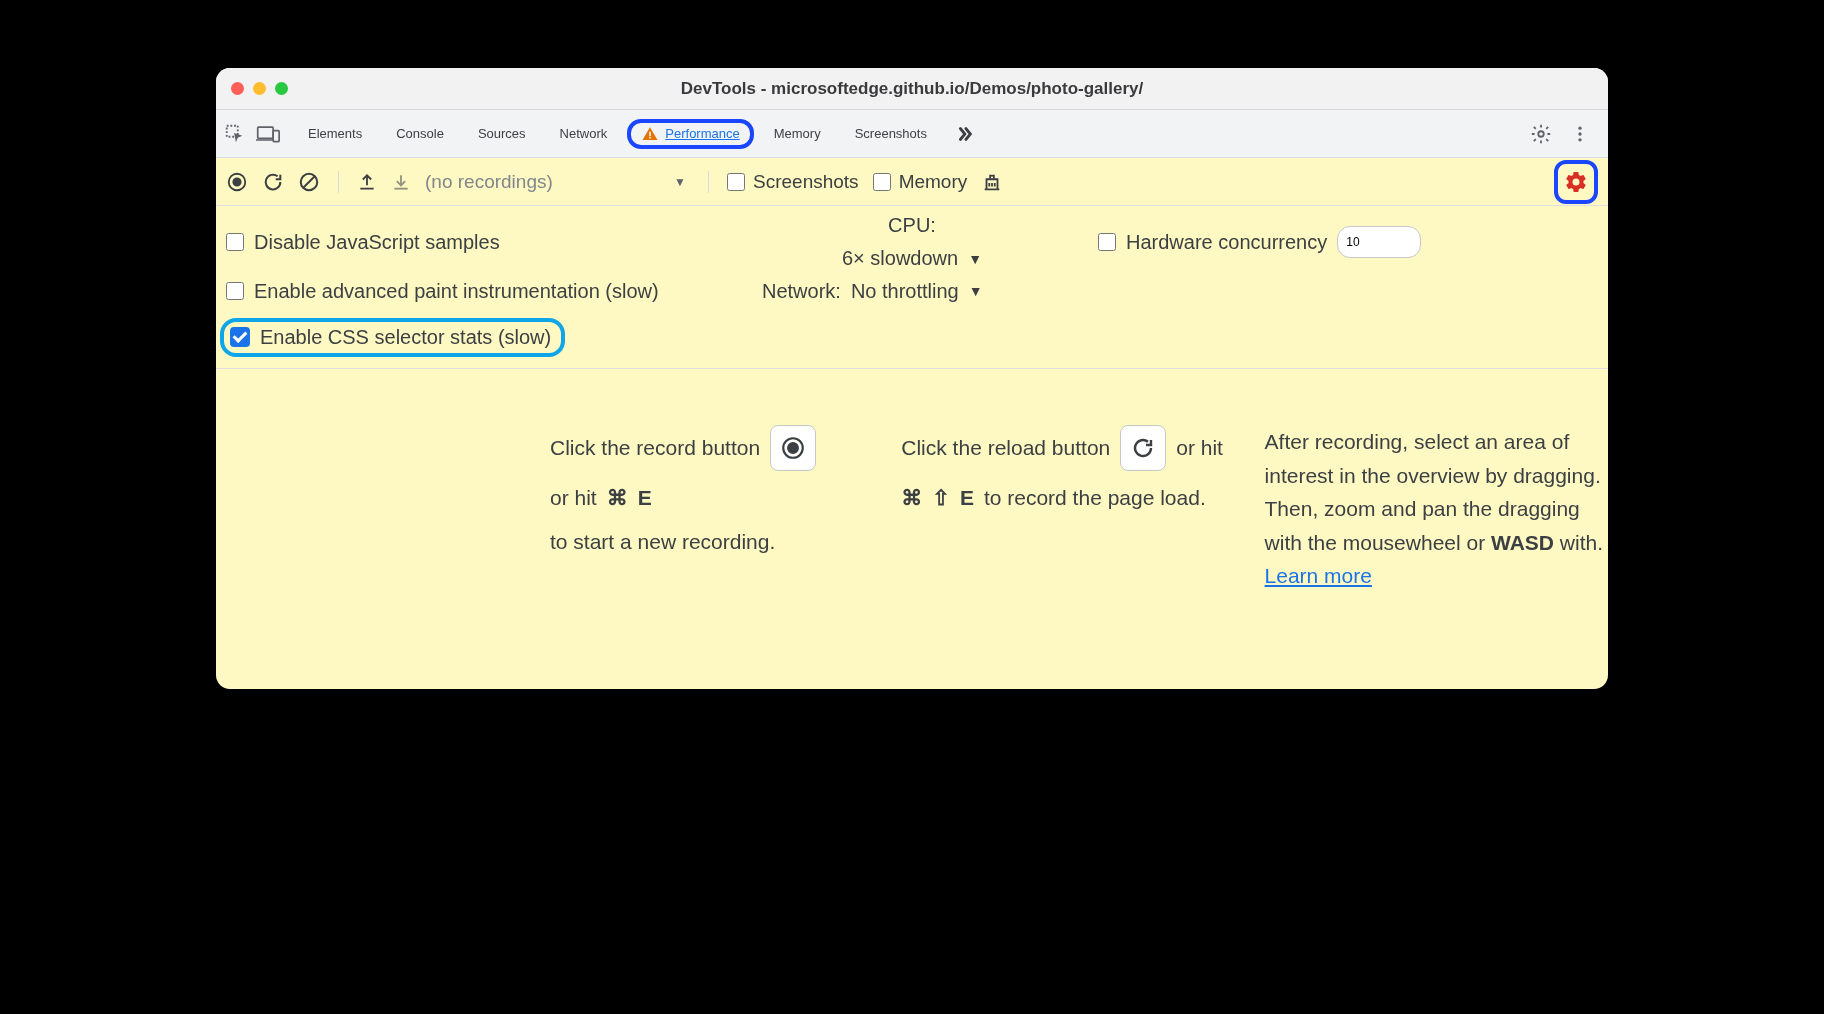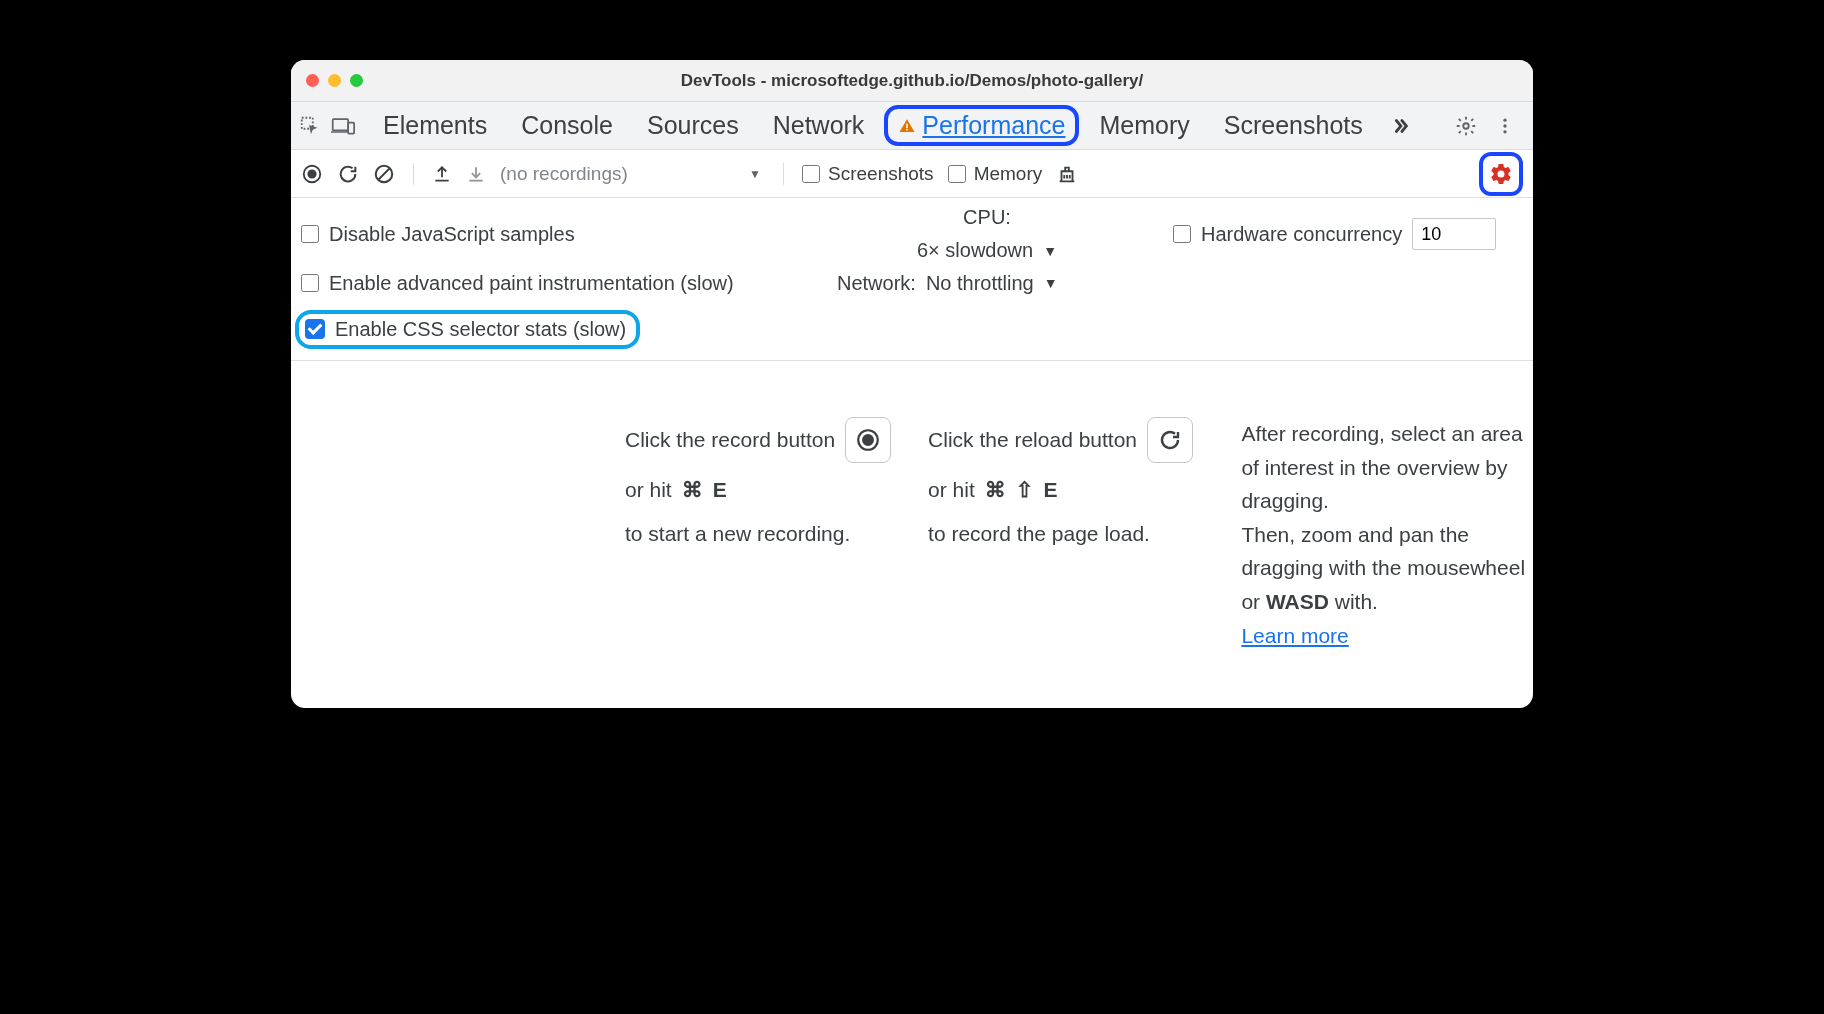--- a/index.html
+++ b/index.html
@@ -7,26 +7,27 @@
     background: #000;
     width: 1824px;
     height: 1014px;
     font-family: -apple-system, BlinkMacSystemFont, "Segoe UI", Helvetica, Arial, sans-serif;
     display: flex;
     align-items: flex-start;
     justify-content: center;
     padding-top: 60px;
   }
   .window {
-    width: 1242px;
-    background: #ffffff;
+    width: 1392px;
+    background: #fef9c3;
     border-radius: 14px;
     overflow: hidden;
     box-shadow: 0 20px 60px rgba(0,0,0,0.6);
     color: #333;
+    margin-top: 8px;
   }
   .titlebar {
     height: 42px;
     background: #f2f2f3;
     display: flex;
     align-items: center;
     position: relative;
     border-bottom: 1px solid #d9d9db;
   }
   .traffic-lights {
@@ -54,21 +55,21 @@
     border-bottom: 1px solid #dadce0;
     display: flex;
     align-items: center;
     padding: 0 8px;
     gap: 6px;
   }
   .tabbar .inspect-group { display:flex; gap:10px; align-items:center; padding-right:8px; }
   .tabs { display:flex; align-items:center; gap: 6px; flex:1; }
   .tab {
     padding: 6px 14px;
-    font-size: 25px;
+    font-size: 13px;
     color: #3c4043;
     border-radius: 6px;
     cursor: pointer;
   }
   .tab.active {
     color: #1a73e8;
     font-weight: 500;
     display:flex;
     align-items:center;
     gap:6px;
@@ -123,22 +124,22 @@
     min-height: 42px;
   }
   .opt { display:flex; align-items:center; gap:10px; }
   .opt input[type=checkbox] { width:18px; height:18px; }
   .opt label { cursor:default; }
   .settings-col-left { width: 500px; }
   .settings-col-mid { display:flex; align-items:center; gap:10px; }
   .select-like { display:flex; align-items:center; gap:10px; }
   .select-like .caret { font-size:14px; color:#3c4043; }
   .num-input {
-    border:1px solid #c7c7c9; border-radius:2px; width:84px; height:32px;
-    font-size:18px; padding:0 8px; background:#fff;
+    border:1px solid #c7c7c9; border-radius:13px; width:84px; height:32px;
+    font-size:12px; padding:0 8px; background:#fff;
   }
   .css-highlight {
     border:4px solid #0ea5e9;
     border-radius: 16px;
     padding: 4px 10px 4px 6px;
     display:inline-flex;
     align-items:center;
     gap:10px;
     position:relative;
     left:-6px;

